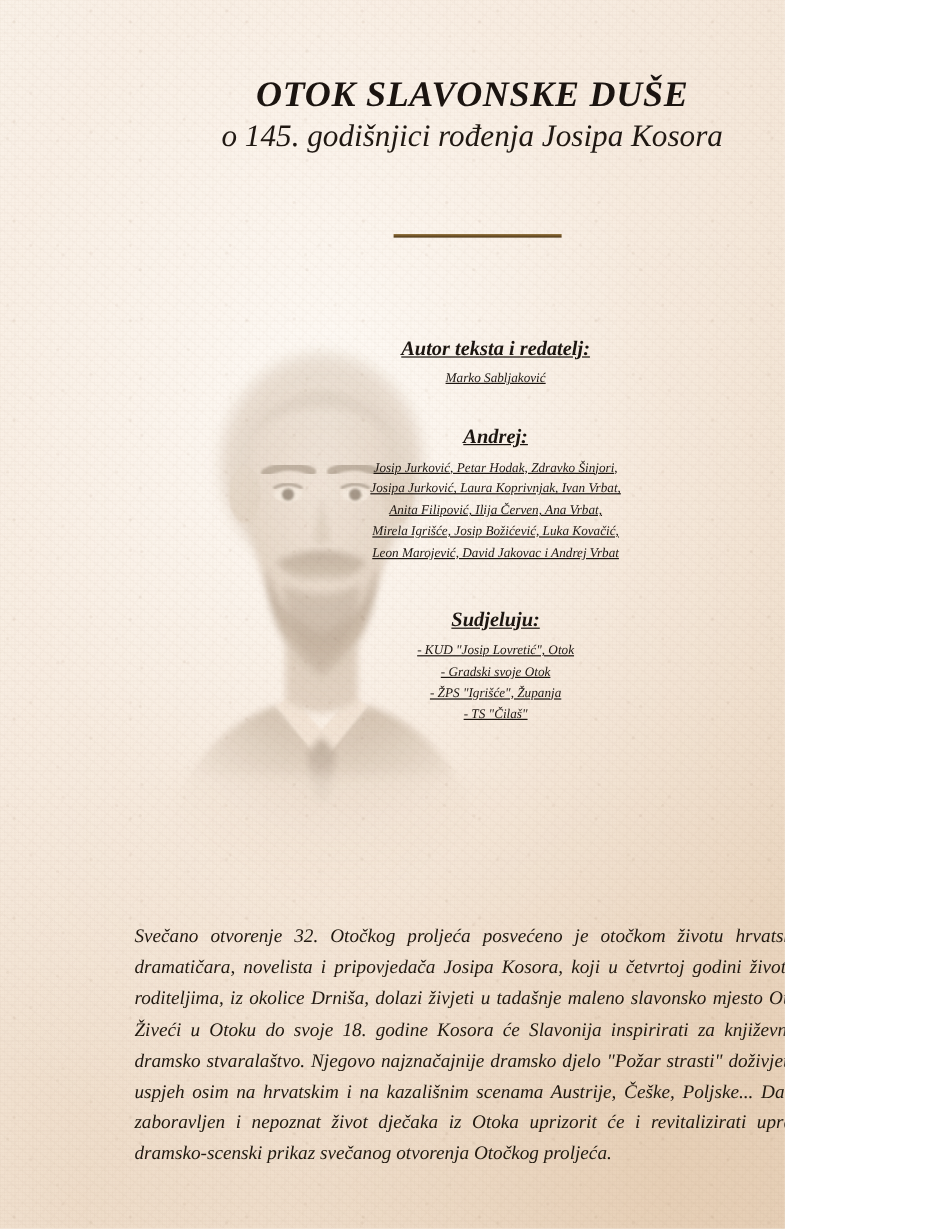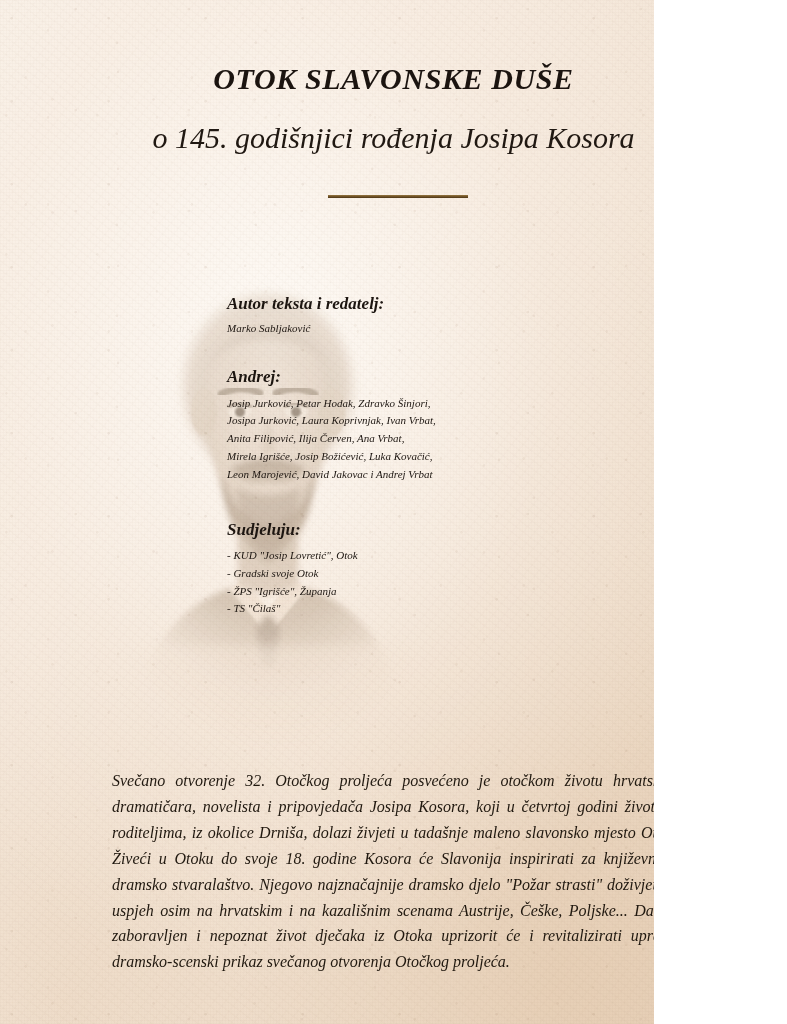--- a/index.html
+++ b/index.html
@@ -89,42 +89,43 @@
     font-weight: bold;
     font-size: 30px;
     letter-spacing: 0.6px;
     color: #1b1410;
     line-height: 1.12;
     margin: 0;
   }
   #subtitle {
     font-style: italic;
     font-weight: normal;
-    font-size: 30px;
+    font-size: 26px;
     color: #201812;
-    margin: 25px 0 0 0;
+    margin: 3px 0 0 0;
     line-height: 1.15;
   }
   #rule {
     position: absolute;
     left: 328px;
     top: 195px;
     width: 140px;
     height: 3px;
     background: linear-gradient(180deg, #9a7b44 0%, #6d5025 55%, #4d3717 100%);
   }
 
   
   #credits {
     position: absolute;
     right: 55px;
-    top: 291px;
+    top: 278px;
     width: 372px;
-    text-align: left;
+    text-align: center;
     color: #1c1510;
+    text-decoration: underline;
   }
   .credit-group { margin-bottom: 26px; }
   .credit-group:last-child { margin-bottom: 0; margin-top: 33px; }
   .credit-heading {
     font-style: italic;
     font-weight: bold;
     font-size: 17px;
     line-height: 1.55;
   }
   .credit-line {

